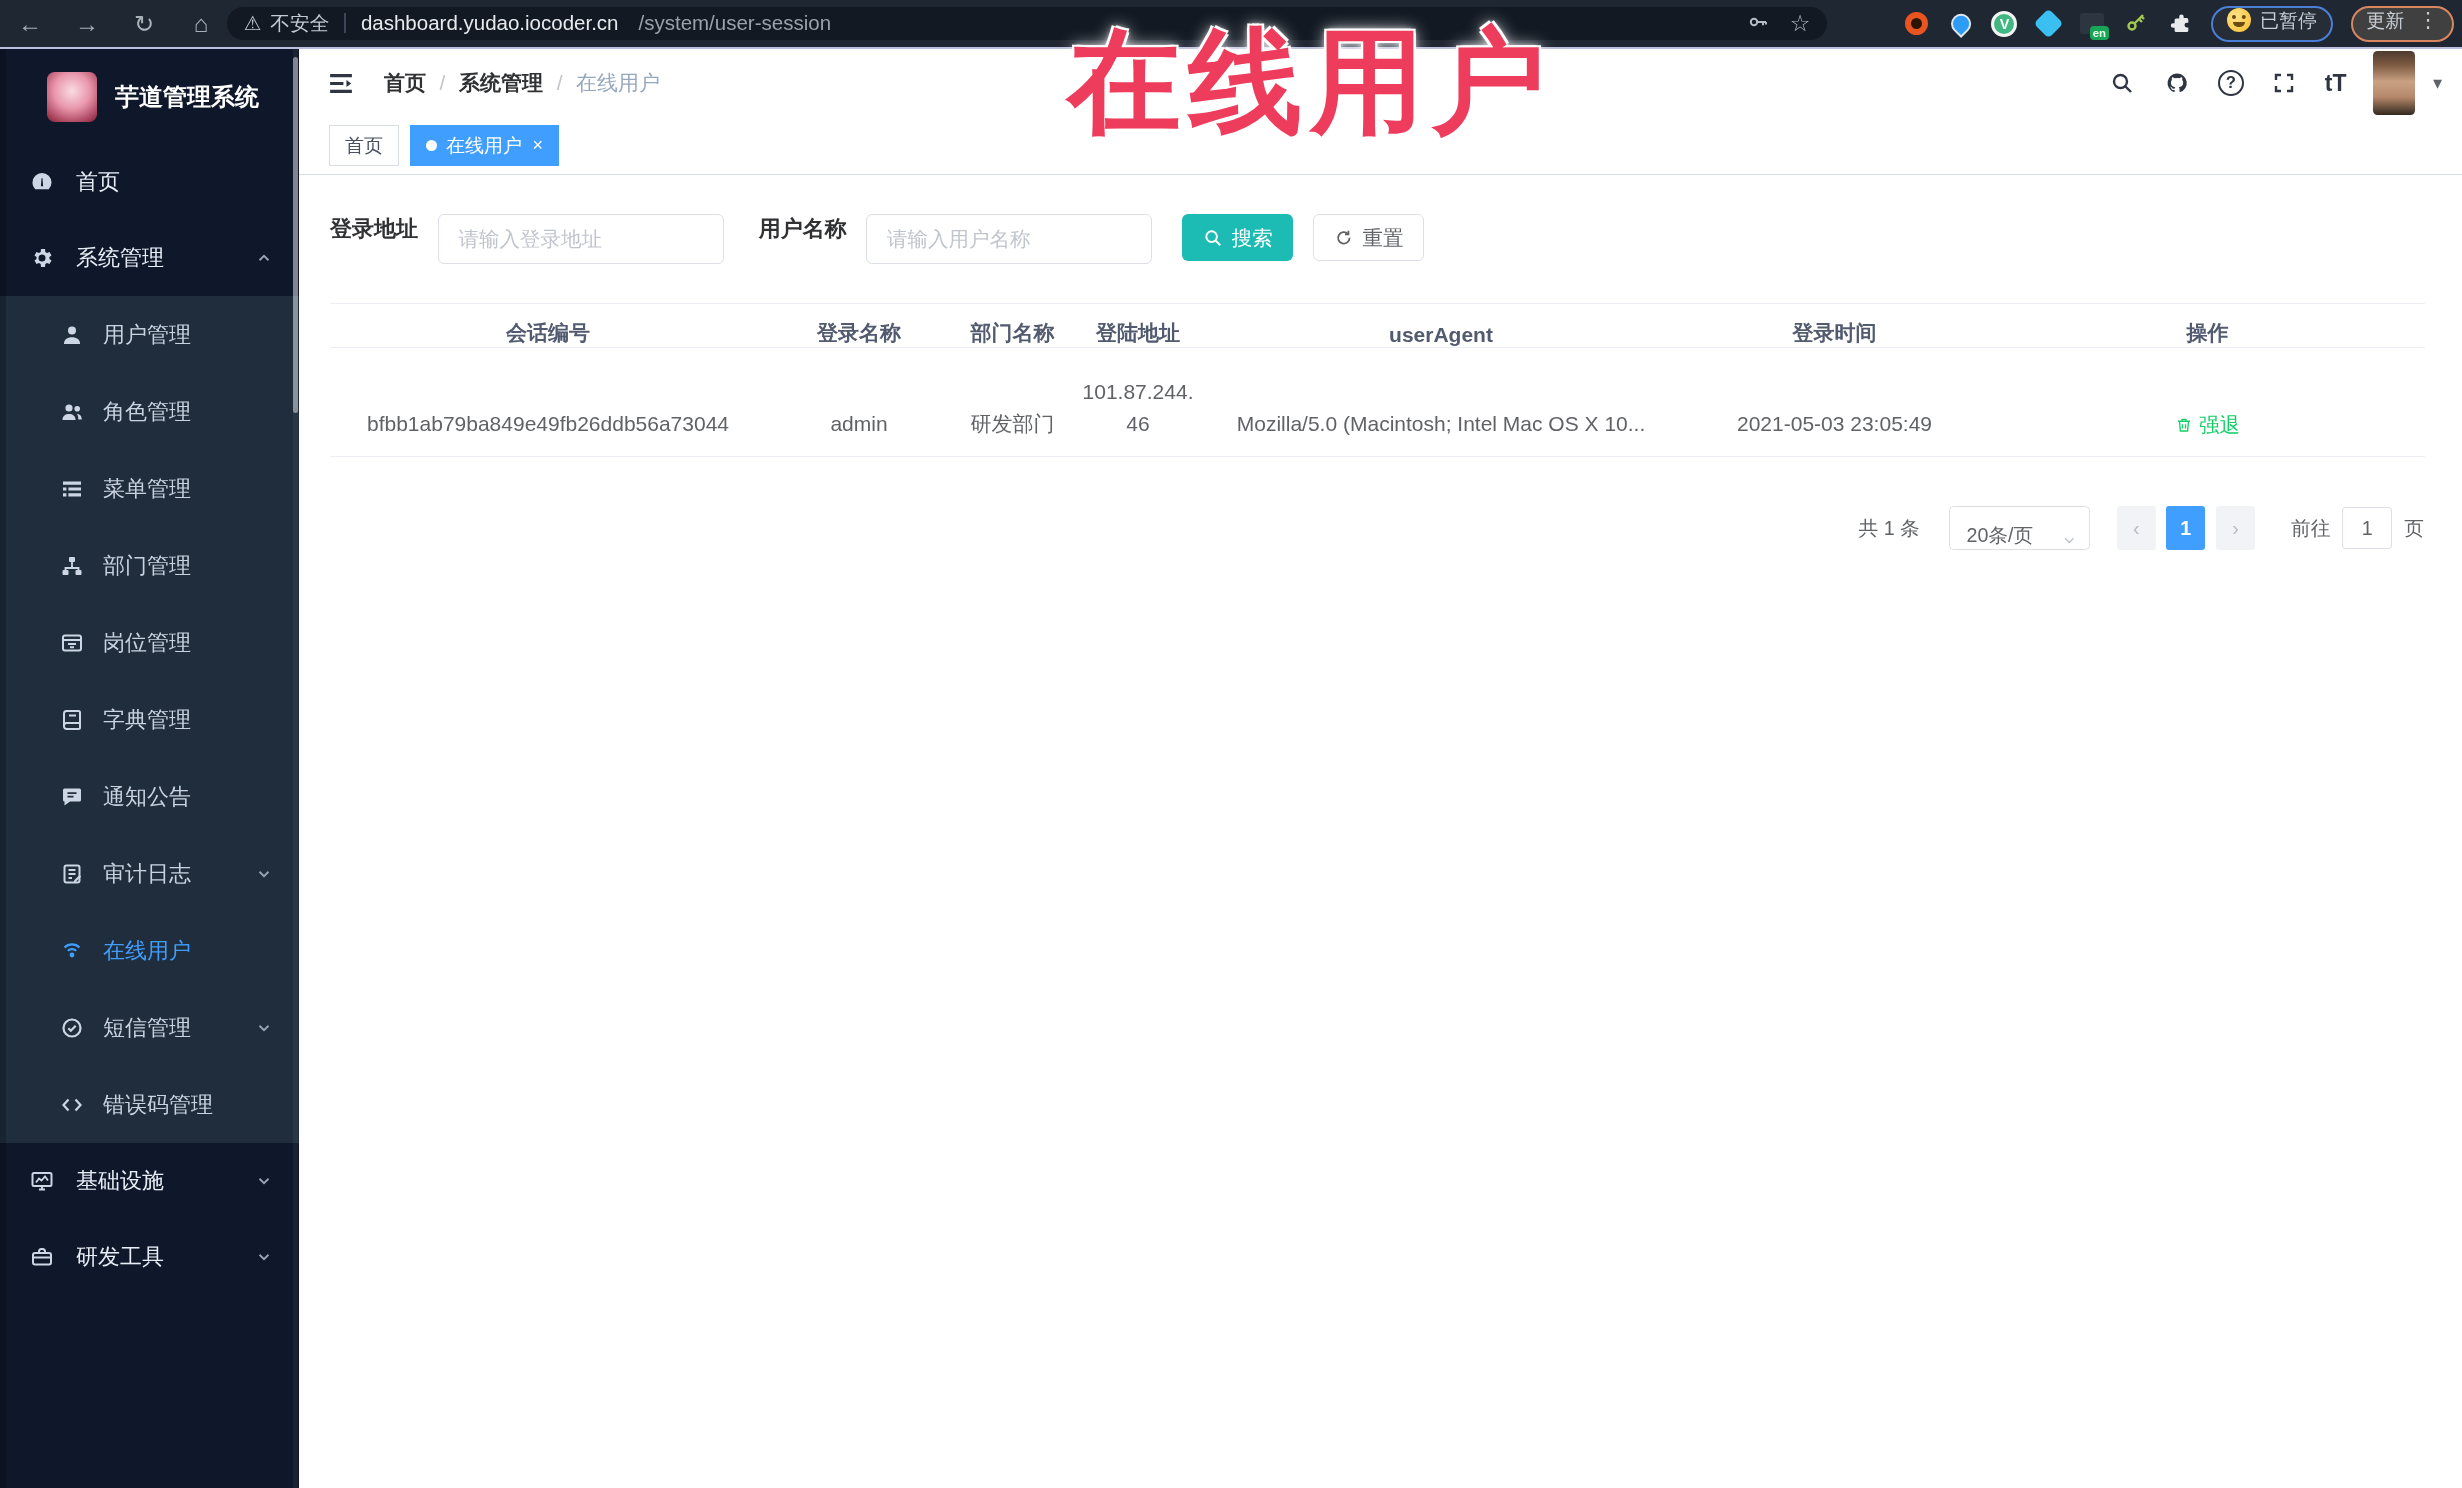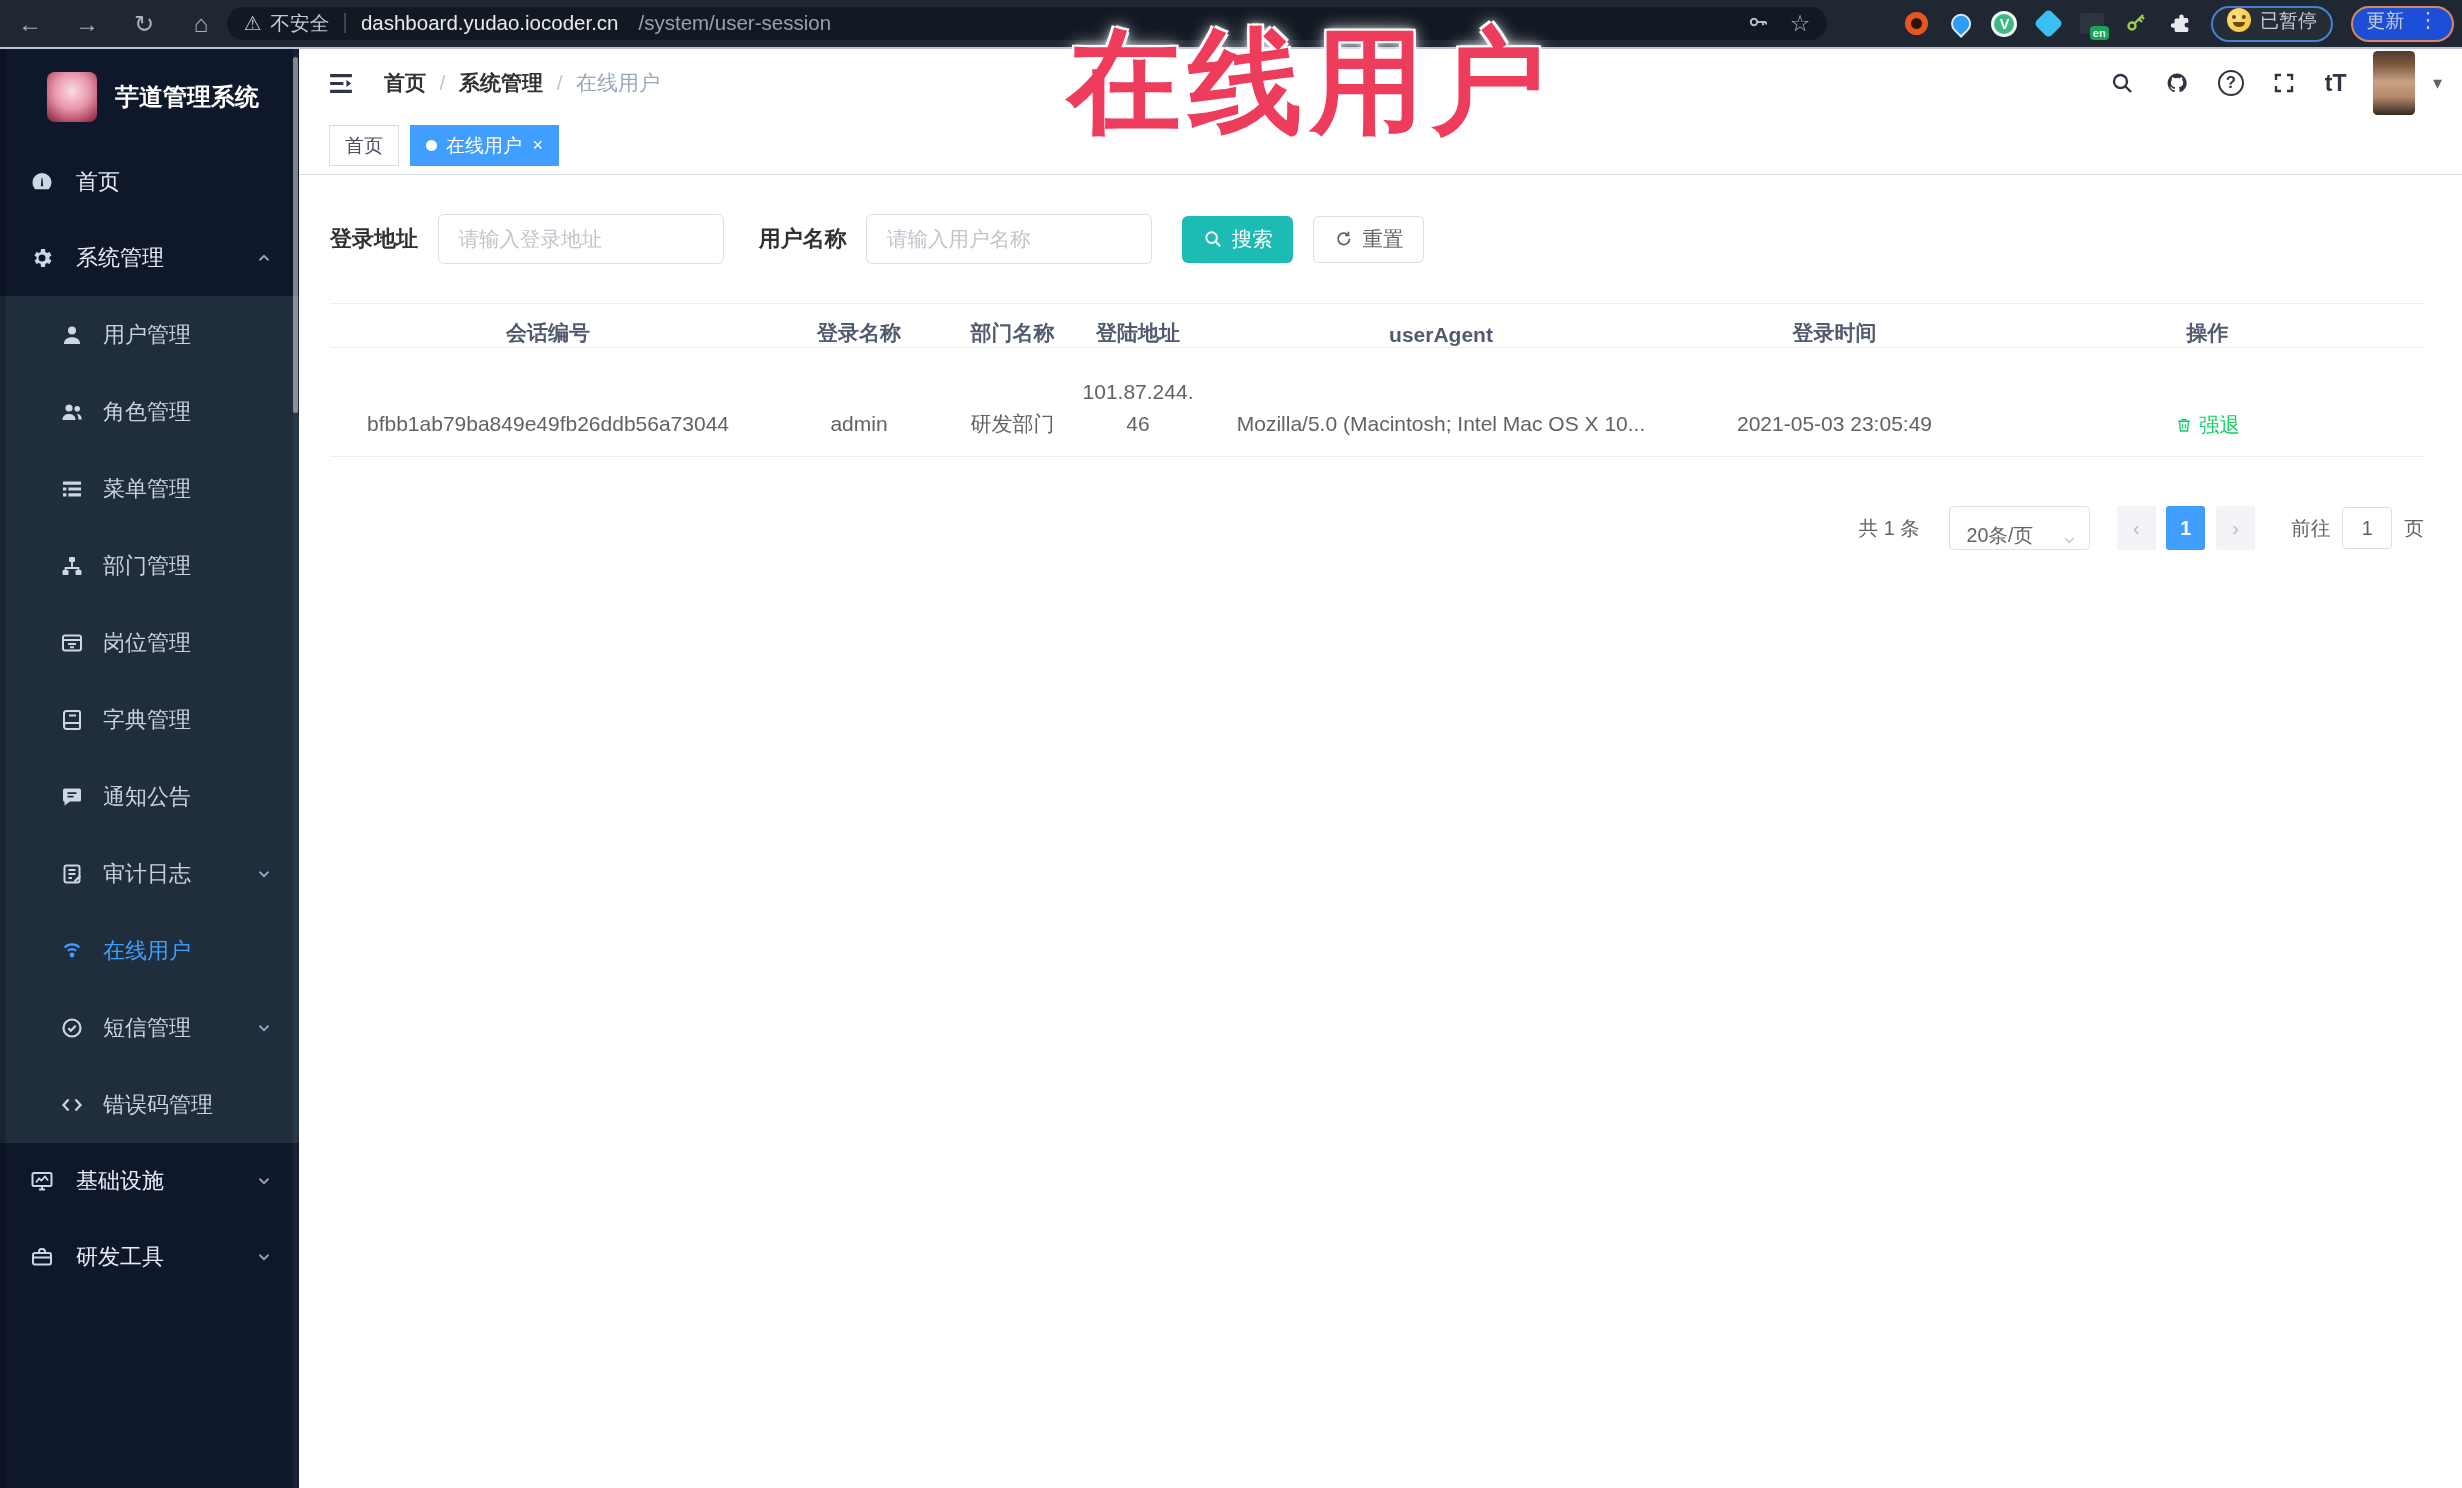--- a/index.html
+++ b/index.html
@@ -33,21 +33,21 @@
   .ext-keygreen { color:#a3c94c; }
   .ext-puzzle { color:#e8eaed; }
   .b-pill { display:flex; align-items:flex-start; gap:9px; height:36px; border-radius:19.7px; padding:0 13.6px;
             font-size:19px; color:#c7cdd4; }
   .pill-paused { border:2.3px solid #4a7fd6; background:#262d37; }
   .emoji-face { width:24px; height:24px; border-radius:50%; background:radial-gradient(circle at 35% 35%,#ffe28a,#f7c948 70%,#e0a800); position:relative; }
   .emoji-face:before { content:""; position:absolute; left:5.3px; top:7.6px; width:3.8px; height:3.8px; border-radius:50%;
                        background:#6b4b12; box-shadow:9.8px 0 0 #6b4b12; }
   .emoji-face:after { content:""; position:absolute; left:6px; top:14.4px; width:12px; height:5.3px;
                       border-radius:0 0 9px 9px; background:#6b4b12; }
-  .pill-update { border:2.3px solid #d9875f; background:#1d4ed8; gap:13.6px; }
+  .pill-update { border:2.3px solid #d9875f; background:#404040; gap:13.6px; }
   .dots { font-size:21px; color:#c7cdd4; letter-spacing:0; }
 
   .win-line { position:absolute; left:0; top:47px; width:2462px; height:2.3px; background:#bcbedd; z-index:4; }
 
   
   .sidebar { position:absolute; left:0; top:49px; width:299px; height:1439px; background:#0f172a; z-index:2; }
   .sidebar:before { content:""; position:absolute; left:0; top:0; width:6px; height:100%; background:rgba(0,0,0,.18); }
   .scroll-track { position:absolute; right:0.8px; top:0; width:5.3px; height:100%; background:rgba(255,255,255,.05); }
   .scroll-thumb { position:absolute; right:0.8px; top:7.6px; width:5.3px; height:356px; background:rgba(255,255,255,.45); border-radius:3px; }
   .logo-row { height:95px; display:flex; align-items:center; padding-left:47px; }
@@ -82,21 +82,21 @@
   
   .tabsbar { position:absolute; left:299px; top:117px; width:2164px; height:58px; background:#fff;
              border-bottom:1.5px solid #d8dce5; display:flex; align-items:center; padding-left:30px; gap:10.6px; z-index:2; }
   .tag { height:41px; display:flex; align-items:center; padding:0 15px; border:0.8px solid #d8dce5;
          font-size:19px; color:#495060; background:#fff; cursor:pointer; }
   .tag.active { background:#409eff; border-color:#409eff; color:#fff; }
   .tag-dot { width:11.4px; height:11.4px; border-radius:50%; background:#fff; margin-right:9px; }
   .tag-close { margin-left:10.6px; font-size:18px; }
 
   
-  .filters { position:absolute; left:330px; top:214px; display:flex; align-items:center; z-index:1; }
+  .filters { position:absolute; left:330px; top:214px; display:flex; align-items:flex-start; z-index:1; }
   .f-label { font-size:22px; font-weight:bold; color:#303133; margin-right:19.7px; }
   .f-input { width:286px; height:50px; border:0.8px solid #dcdfe6; border-radius:6px; padding:0 19.7px;
              font-size:20.5px; color:#606266; outline:none; font-family:inherit; }
   .f-input::placeholder { color:#c0c4cc; }
   .gap1 { width:35px; } .gap2 { width:30px; } .gap3 { width:19.7px; }
   .btn { height:47px; border-radius:6px; display:flex; align-items:center; padding:0 19.7px; font-size:20.5px; cursor:pointer; border:0.8px solid transparent; }
   .btn svg { margin-right:9px; }
   .btn-search { background:#1cbbb4; color:#fff; }
   .btn-reset { background:#fff; color:#606266; border-color:#dcdfe6; }
 

